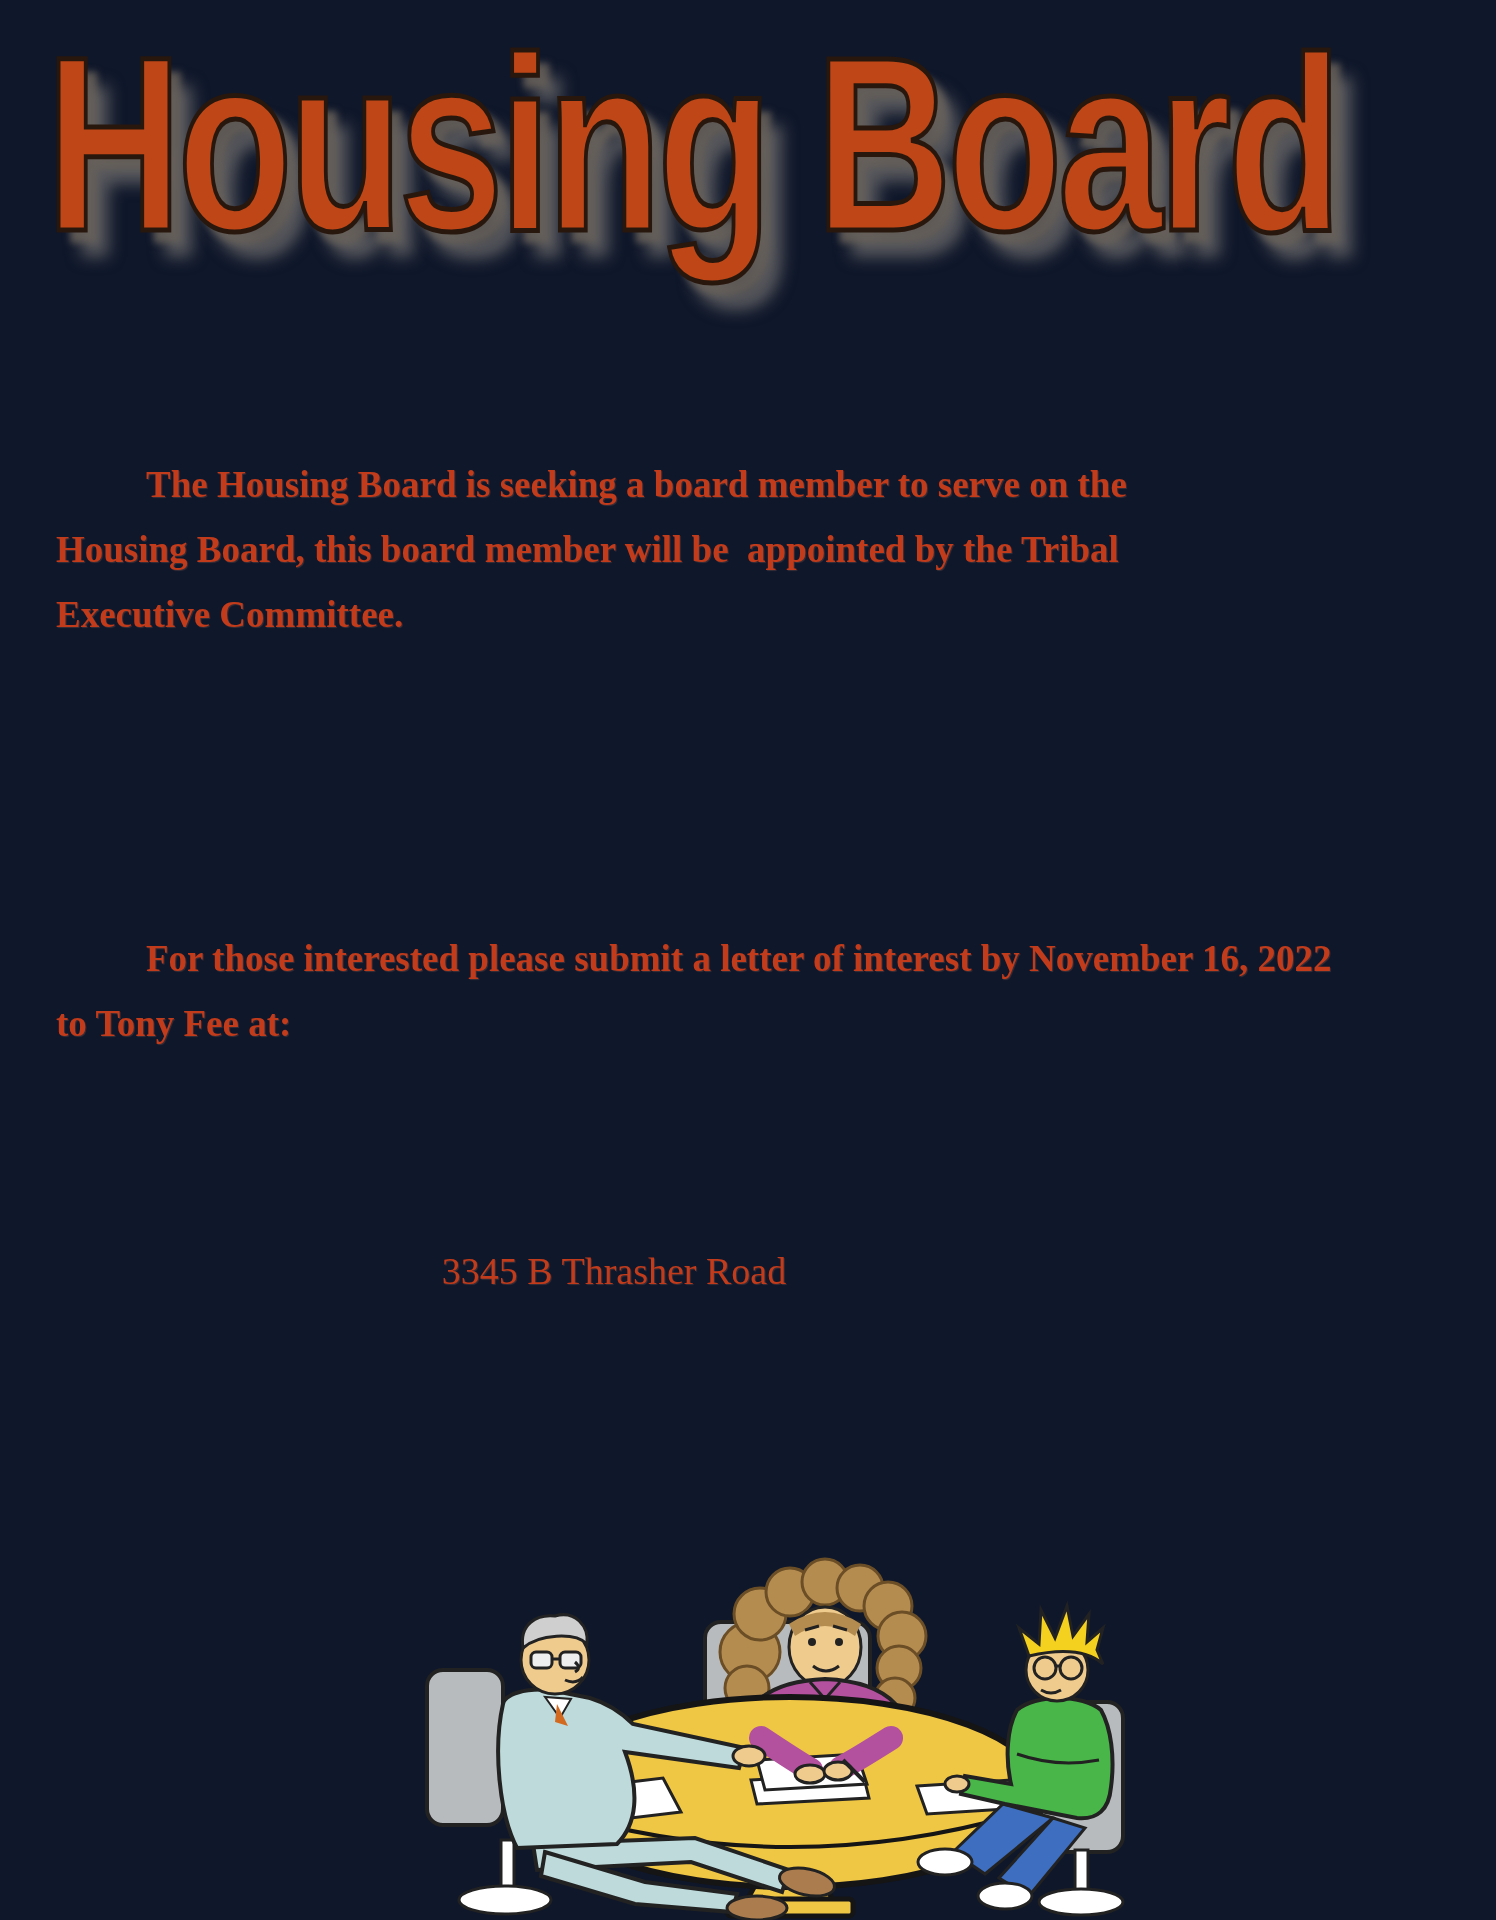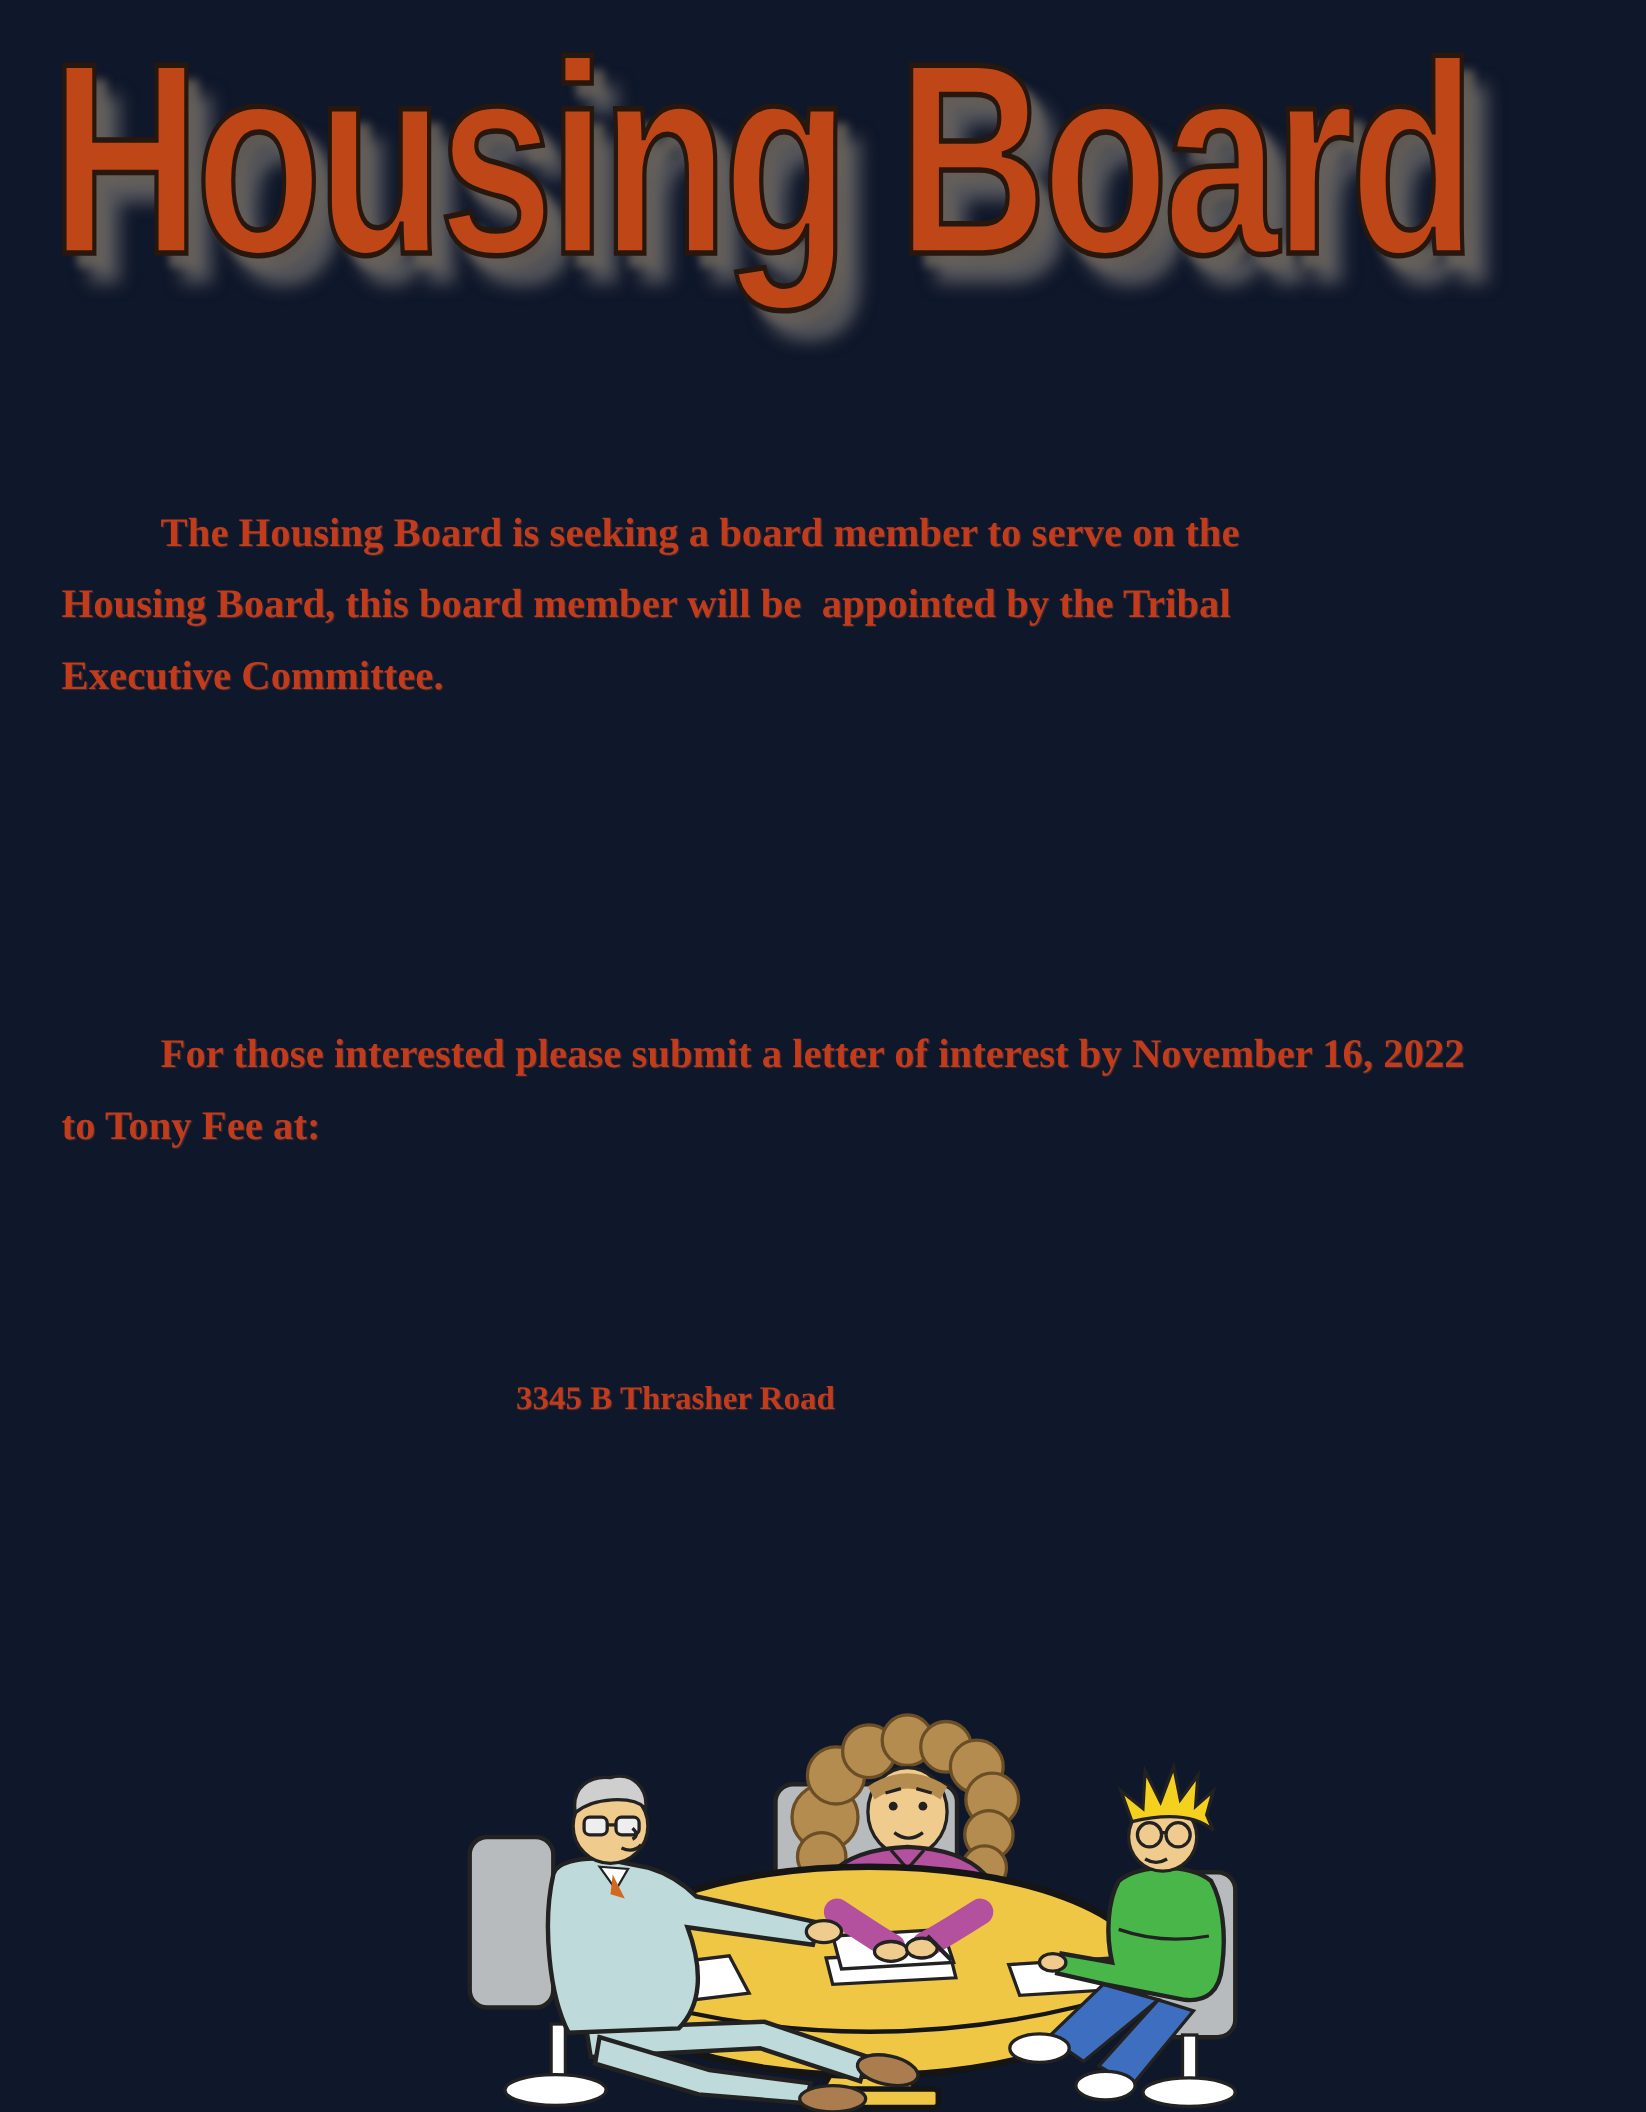--- a/index.html
+++ b/index.html
@@ -46,22 +46,22 @@
   }
   .para1{top:452px;}
   .para2{top:724px;}
   .para3{top:926px;}
   .contact{
     position:absolute;
     left:0;
     top:1238px;
     width:1228px;
     text-align:center;
-    font-weight:bold;
-    font-size:30px;
+    font-weight:normal;
+    font-size:38px;
     line-height:67px;
     color:#c23b1a;
     text-shadow:1px 1px 1px rgba(190,120,95,0.25);
   }
   .cartoon{
     position:absolute;
     left:405px;
     top:1552px;
     width:748px;
     height:368px;

